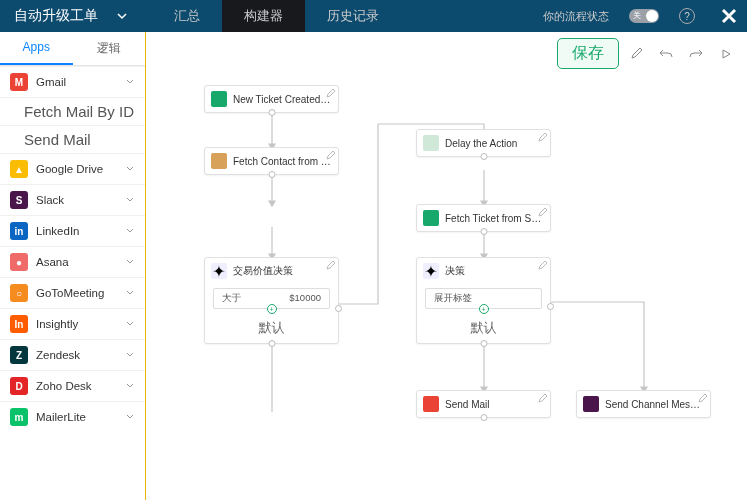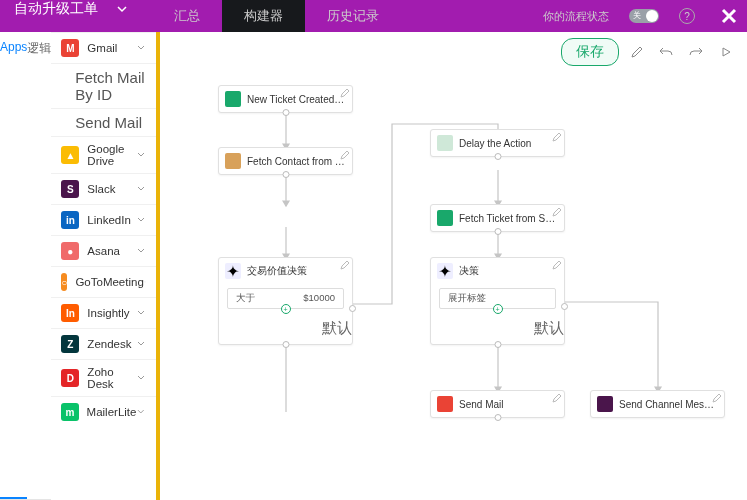--- a/index.html
+++ b/index.html
@@ -1,59 +1,59 @@
 <!DOCTYPE html>
 <html><head>
 <meta charset="utf-8">
 <style>
 *{box-sizing:border-box;margin:0;padding:0;font-family:-apple-system,BlinkMacSystemFont,"Segoe UI",Arial,sans-serif}
 body{width:747px;height:500px;overflow:hidden;background:#fff}
-.topbar{height:32px;background:#a21caf;display:flex;align-items:flex-start;color:#fff;font-size:13px}
+.topbar{height:32px;background:#0c4a6e;display:flex;align-items:center;color:#fff;font-size:13px}
 .title-wrap{display:flex;align-items:center;padding:0 14px;cursor:pointer}
 .title{font-size:14px}
 .chev{margin-left:18px;width:12px;height:12px}
 .tabs{display:flex;margin-left:10px}
 .tab{padding:0 22px;line-height:32px;color:#ccc;cursor:pointer;font-size:13px}
 .tab.active{background:#17191c}
 .top-right{margin-left:auto;display:flex;align-items:center;gap:20px;padding-right:4px}
 .status-txt{font-size:11px;color:#ccc}
 .toggle{width:30px;height:14px;background:#9aa0a8;border-radius:8px;position:relative;display:inline-block}
 .toggle .knob{position:absolute;width:12px;height:12px;background:#fff;border-radius:50%;top:1px;right:1px}
 .toggle .lbl{position:absolute;font-size:8px;color:#fff;left:4px;top:1px}
 .help{width:16px;height:16px;border:1px solid #aaa;border-radius:50%;display:flex;align-items:center;justify-content:center;font-size:10px;color:#ccc}
 .close-x{width:28px;height:32px;display:flex;align-items:center;justify-content:center;cursor:pointer}
 .close-x svg{stroke:#fff;stroke-width:3}
 .main{display:flex;height:468px}
-.sidebar{width:160px;border-right:4px solid #eab308;display:flex;flex-direction:row;background:#fff}
+.sidebar{width:146px;border-right:1px solid #eab308;display:flex;flex-direction:column;background:#fff}
 .side-tabs{display:flex;border-bottom:1px solid #e5e5e5}
 .side-tab{flex:1;text-align:center;padding:8px 0;font-size:12px;color:#666;cursor:pointer}
 .side-tab.active{color:#0a84ff;border-bottom:2px solid #0a84ff;font-weight:500}
 .search-wrap{padding:8px 10px}
 .search{position:relative}
 .search input{width:100%;height:24px;border:1px solid #ddd;border-radius:3px;padding:0 24px 0 8px;font-size:11px}
 .search .sico{position:absolute;right:5px;top:5px}
 .apps-list{flex:1;overflow-y:auto}
 .app-row{display:flex;align-items:center;padding:6px 10px;cursor:pointer;border-top:1px solid #f0f0f0}
 .app-ico{width:18px;height:18px;border-radius:3px;margin-right:8px;display:flex;align-items:center;justify-content:center;font-size:10px;font-weight:bold;color:#fff}
 .app-name{font-size:11.5px;color:#333;flex:1}
 .app-chev{width:10px;height:10px;stroke:#999}
 .sub-item{padding:5px 10px 5px 24px;font-size:15px;color:#555;cursor:pointer;border-top:1px solid #f0f0f0}
 .canvas-wrap{flex:1;position:relative;background-image:radial-gradient(#ddd 0.5px,transparent 0.5px);background-size:10px 10px;overflow:hidden}
 .toolbar{position:absolute;top:6px;right:8px;display:flex;align-items:center;gap:4px;z-index:10}
-.save-btn{border:1px solid #19a86b;color:#19a86b;background:#f0fbf6;padding:4px 14px;border-radius:12px;font-size:14px;cursor:pointer}
+.save-btn{border:1px solid #19a86b;color:#19a86b;background:#f0fbf6;padding:4px 14px;border-radius:5px;font-size:16px;cursor:pointer}
 .tb-ico{width:26px;height:24px;display:flex;align-items:center;justify-content:center;cursor:pointer;color:#888;border-radius:3px}
 .node{position:absolute;background:#fff;border:1px solid #e0e0e0;border-radius:3px;width:135px;box-shadow:0 1px 2px rgba(0,0,0,0.05)}
 .node .nrow{display:flex;align-items:center;padding:5px 6px}
 .node .nico{width:16px;height:16px;border-radius:2px;margin-right:6px;flex-shrink:0;display:flex;align-items:center;justify-content:center}
 .node .ntxt{font-size:10px;color:#333;white-space:nowrap;overflow:hidden;text-overflow:ellipsis}
 .node .edit-ico{position:absolute;top:2px;right:2px;color:#bbb;cursor:pointer}
 .decision{padding-bottom:6px}
 .decision .cond{margin:4px 8px;border:1px solid #ddd;border-radius:2px;display:flex;justify-content:space-between;padding:3px 8px;font-size:9.5px;color:#555;position:relative}
 .decision .add-circ{position:absolute;width:10px;height:10px;border:1px solid #19a86b;border-radius:50%;bottom:-6px;left:50%;transform:translateX(-50%);background:#fff;font-size:7px;color:#19a86b;display:flex;align-items:center;justify-content:center}
-.decision .default{text-align:right;font-size:15px;color:#666;margin-top:10px}
+.decision .default{text-align:center;font-size:13px;color:#666;margin-top:10px}
 .port{width:7px;height:7px;border:1px solid #bbb;background:#fff;border-radius:50%;position:absolute;left:50%;transform:translateX(-50%)}
 .conn{position:absolute;stroke:#c5c5c5;stroke-width:1.2;fill:none}
 .arrow{fill:#c5c5c5}
 </style>
 </head>
 <body>
 
 <div class="topbar">
   <div class="title-wrap">
     <span class="title">自动升级工单</span>

